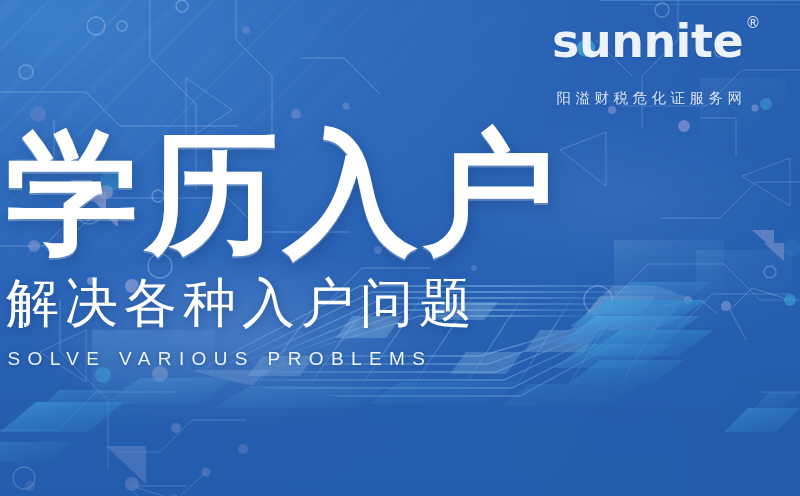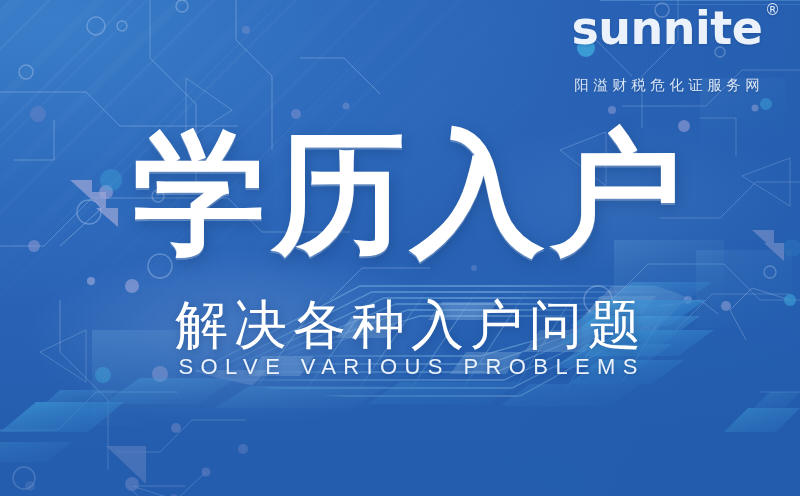--- a/index.html
+++ b/index.html
@@ -78,24 +78,23 @@
   
   .bg-vignette {
     background:
       linear-gradient(to bottom, rgba(30,80,155,0.00) 58%, rgba(32,86,163,0.30) 86%, rgba(33,88,166,0.42) 100%),
       linear-gradient(to right, rgba(30,80,155,0.00) 62%, rgba(32,86,163,0.18) 100%);
   }
 
   
   .logo {
     position: absolute;
-    top: 5px;
+    top: 18px;
     right: 18px;
     width: 230px;
-    text-align: center;
     color: #ffffff;
     z-index: 6;
   }
   .logo-mark {
     position: relative;
     display: inline-block;
     font-family: "DejaVu Sans", sans-serif;
     font-size: 46px;
     line-height: 1;
     font-weight: 700;
@@ -119,55 +118,56 @@
     letter-spacing: 4.5px;
     color: #e9f1fb;
     opacity: .93;
     text-indent: 4.5px;
     text-shadow: 0 1px 2px rgba(15,50,105,.35);
   }
 
   
   .headline-wrap {
     position: absolute;
-    left: 16px;
+    left: 0;
     right: 0;
     top: 126px;
-    text-align: center;
+    text-align: left;
     z-index: 5;
   }
   .headline {
     font-family: "DejaVu Sans", "Liberation Sans", sans-serif;
     font-weight: 700;
     font-size: 133px;
     line-height: 1.02;
     letter-spacing: 6px;
     text-indent: 6px;
     color: #ffffff;
     text-shadow:
       0 2px 0 rgba(255,255,255,.25),
       2px 5px 14px rgba(18,55,110,.35);
     white-space: nowrap;
   }
   .subhead {
-    margin-top: 34px;
+    margin-top: 12px;
     font-family: Liberation Sans, sans-serif;
     font-weight: 400;
     font-size: 53px;
     line-height: 1.1;
     letter-spacing: 6px;
     text-indent: 6px;
     color: #ffffff;
     text-shadow: 1px 2px 9px rgba(18,55,110,.40);
     white-space: nowrap;
   }
   .tagline {
+    margin-top: 16px;
     font-family: "Liberation Sans", "DejaVu Sans", sans-serif;
     font-weight: 400;
-    font-size: 22px;
+    font-size: 19px;
     letter-spacing: 7.4px;
     text-indent: 7.4px;
     color: #f2f7ff;
     opacity: .97;
     text-shadow: 0 1px 5px rgba(18,55,110,.45);
     white-space: nowrap;
   }
 </style>
 </head>
 <body>

